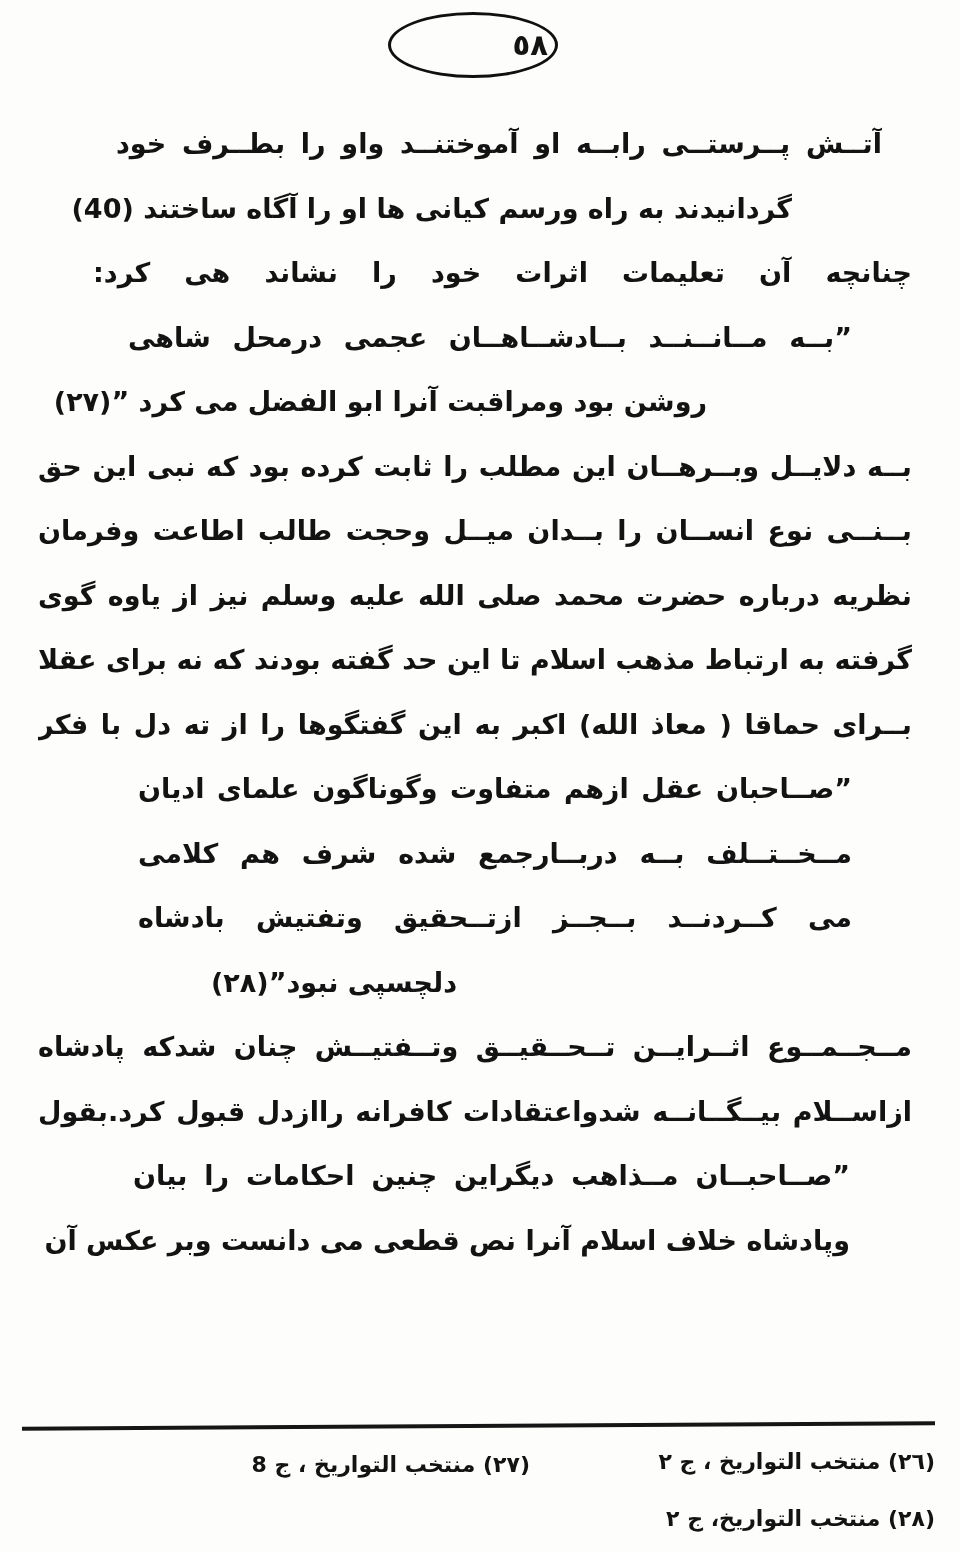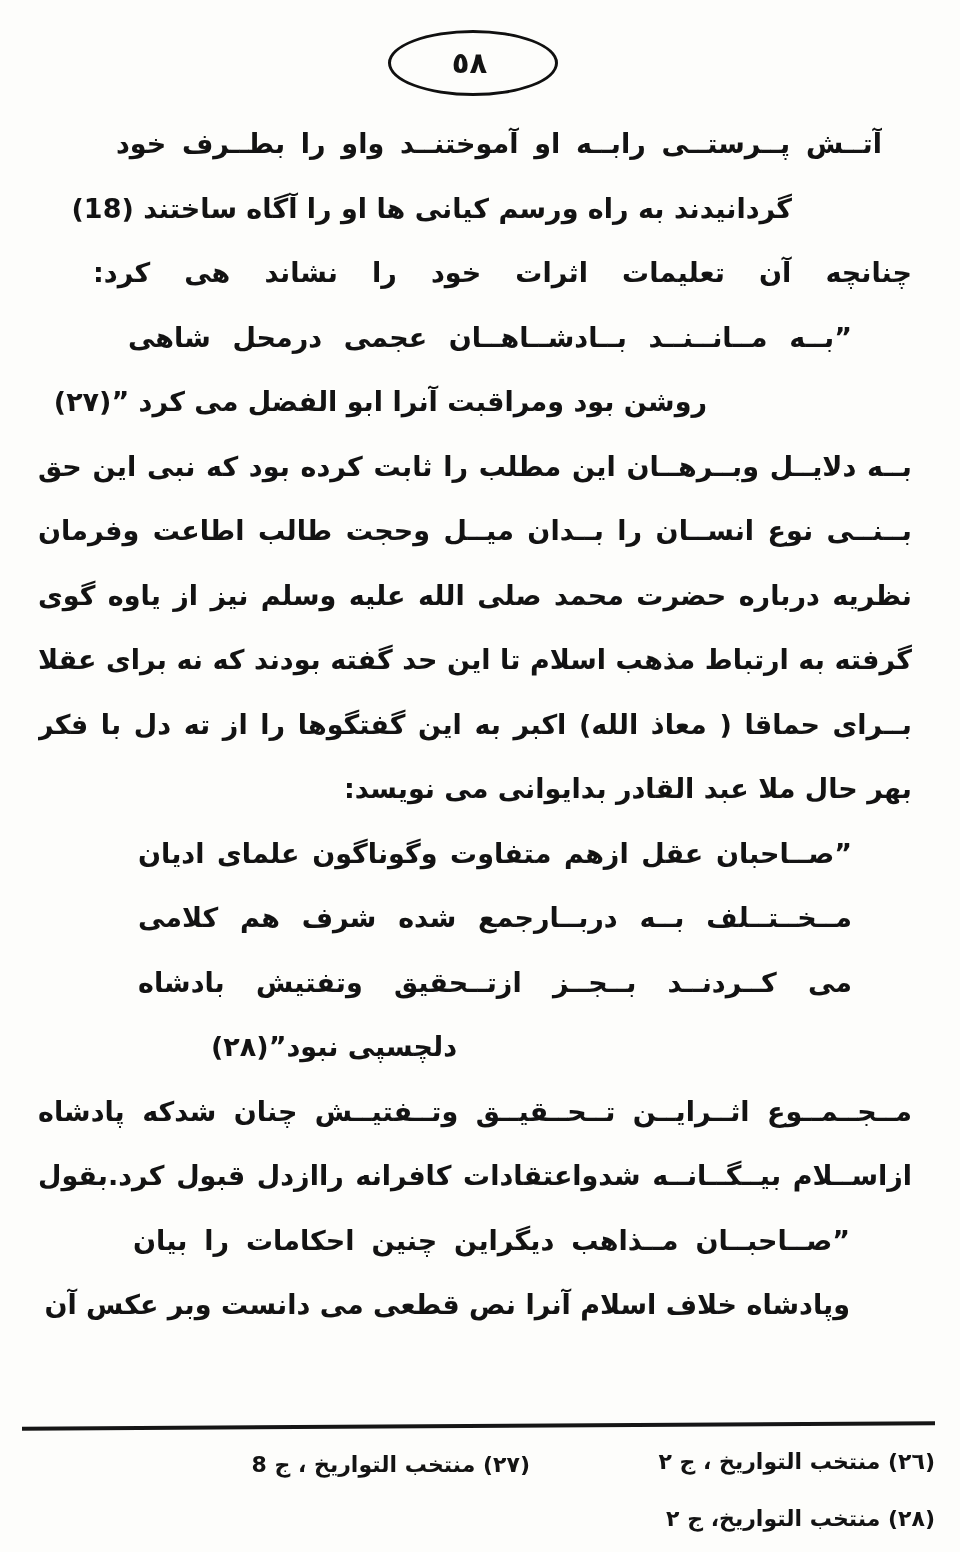--- a/index.html
+++ b/index.html
@@ -9,29 +9,29 @@
     height: 1552px;
     background: #fdfdfb;
     color: #131313;
     font-family: "DejaVu Sans", sans-serif;
     font-weight: bold;
     direction: rtl;
     overflow: hidden;
   }
   .page-number-badge {
     position: absolute;
-    top: 30px;
+    top: 12px;
     left: 388px;
     width: 164px;
     height: 60px;
     border: 3.5px solid #101010;
     border-radius: 50%;
     display: flex;
     align-items: center;
-    justify-content: center;
+    justify-content: flex-start;
   }
   .page-number-badge .num {
     font-size: 29px;
     letter-spacing: 7px;
     padding-right: 7px; 
   }
   .textcol {
     position: absolute;
     top: 112px;
     right: 48px;
@@ -78,30 +78,29 @@
 <body>
 
 <div class="page">
 
   <div class="page-number-badge">
     <span class="num">٥٨</span>
   </div>
 
   <div class="textcol">
     <div class="line l1 just">آتــش پــرستــی رابــه او آموختنــد واو را بطــرف خود مــائل</div>
-    <div class="line l2">گردانیدند به راه ورسم کیانی ها او را آگاه ساختند (18)</div>
+    <div class="line l2">گردانیدند به راه ورسم کیانی ها او را آگاه ساختند (40)</div>
     <div class="line l3 just">چنانچه آن تعلیمات اثرات خود را نشاند هی کرد:</div>
     <div class="line l4 just">”بــه مــانــنــد بــادشــاهــان عجمی درمحل شاهی شب وروز اتش</div>
     <div class="line l5">روشن بود ومراقبت آنرا ابو الفضل می کرد ”(٢٧)</div>
     <div class="line just">بــه دلایــل وبــرهــان این مطلب را ثابت کرده بود که نبی این حق را ندارد که او</div>
     <div class="line just">بــنــی نوع انســان را بــدان میــل وحجت طالب اطاعت وفرمان برداری شود. با این</div>
     <div class="line just">نظریه درباره حضرت محمد صلی الله علیه وسلم نیز از یاوه گوی ودیده ذهنی کار</div>
     <div class="line just">گرفته به ارتباط مذهب اسلام تا این حد گفته بودند که نه برای عقلا مفید است ونه</div>
     <div class="line just">بــرای حماقا ( معاذ الله) اکبر به این گفتگوها را از ته دل با فکر آرام گوش می داد.</div>
-    <div class="line l11">بهر حال ملا عبد القادر بدایوانی می نویسد:</div>
     <div class="line l12 just">”صــاحبان عقل ازهم متفاوت وگوناگون علمای ادیان ومذاهب</div>
     <div class="line l13 just">مــخــتــلف بــه دربــارجمع شده شرف هم کلامی بادشاه راحاصل</div>
     <div class="line l14 just">می کــردنــد بــجــز ازتــحقیق وتفتیش بادشاه رادرچیزی دیگری</div>
     <div class="line l15">دلچسپی نبود”(٢٨)</div>
     <div class="line just">مــجــمــوع اثــرایــن تــحــقیــق وتــفتیــش چنان شدکه پادشاه بطور کلی</div>
     <div class="line just">ازاســلام بیــگــانــه شدواعتقادات کافرانه راازدل قبول کرد.بقول ملاعبد</div>
     <div class="line l19 just">”صــاحبــان مــذاهب دیگراین چنین احکامات را بیان می کردند</div>
     <div class="line l20">وپادشاه خلاف اسلام آنرا نص قطعی می دانست وبر عکس آن</div>
   </div>
 

